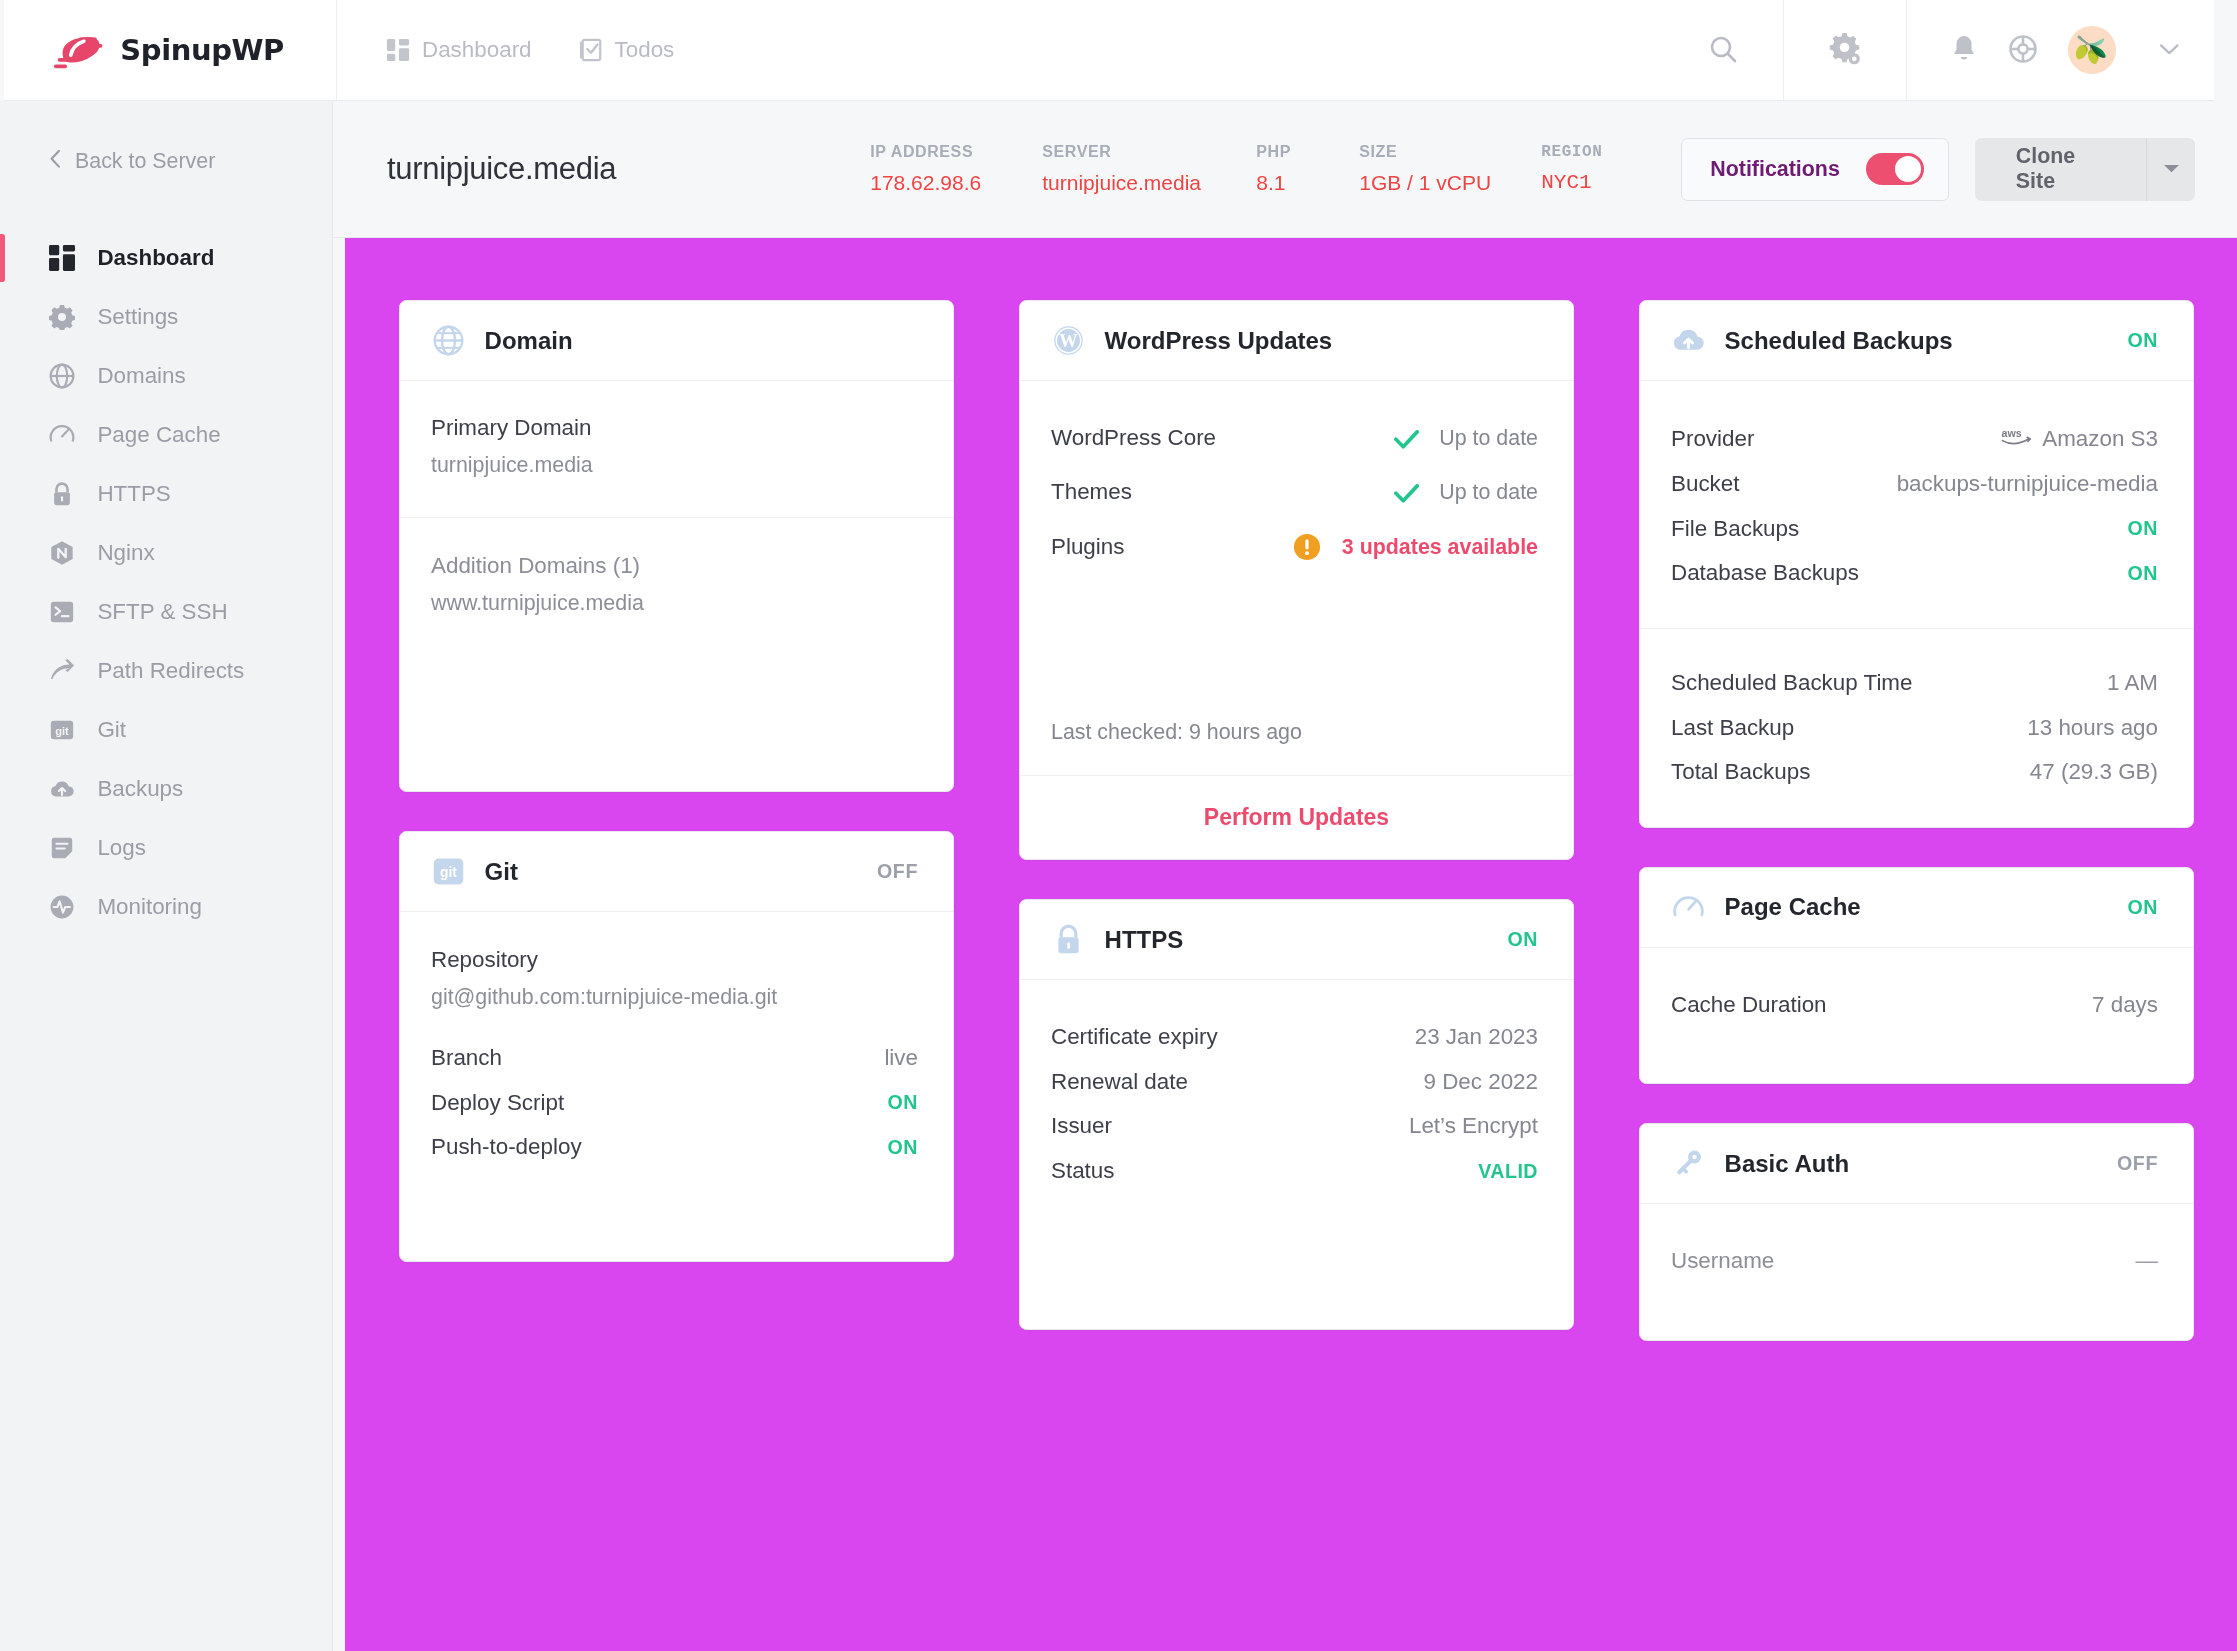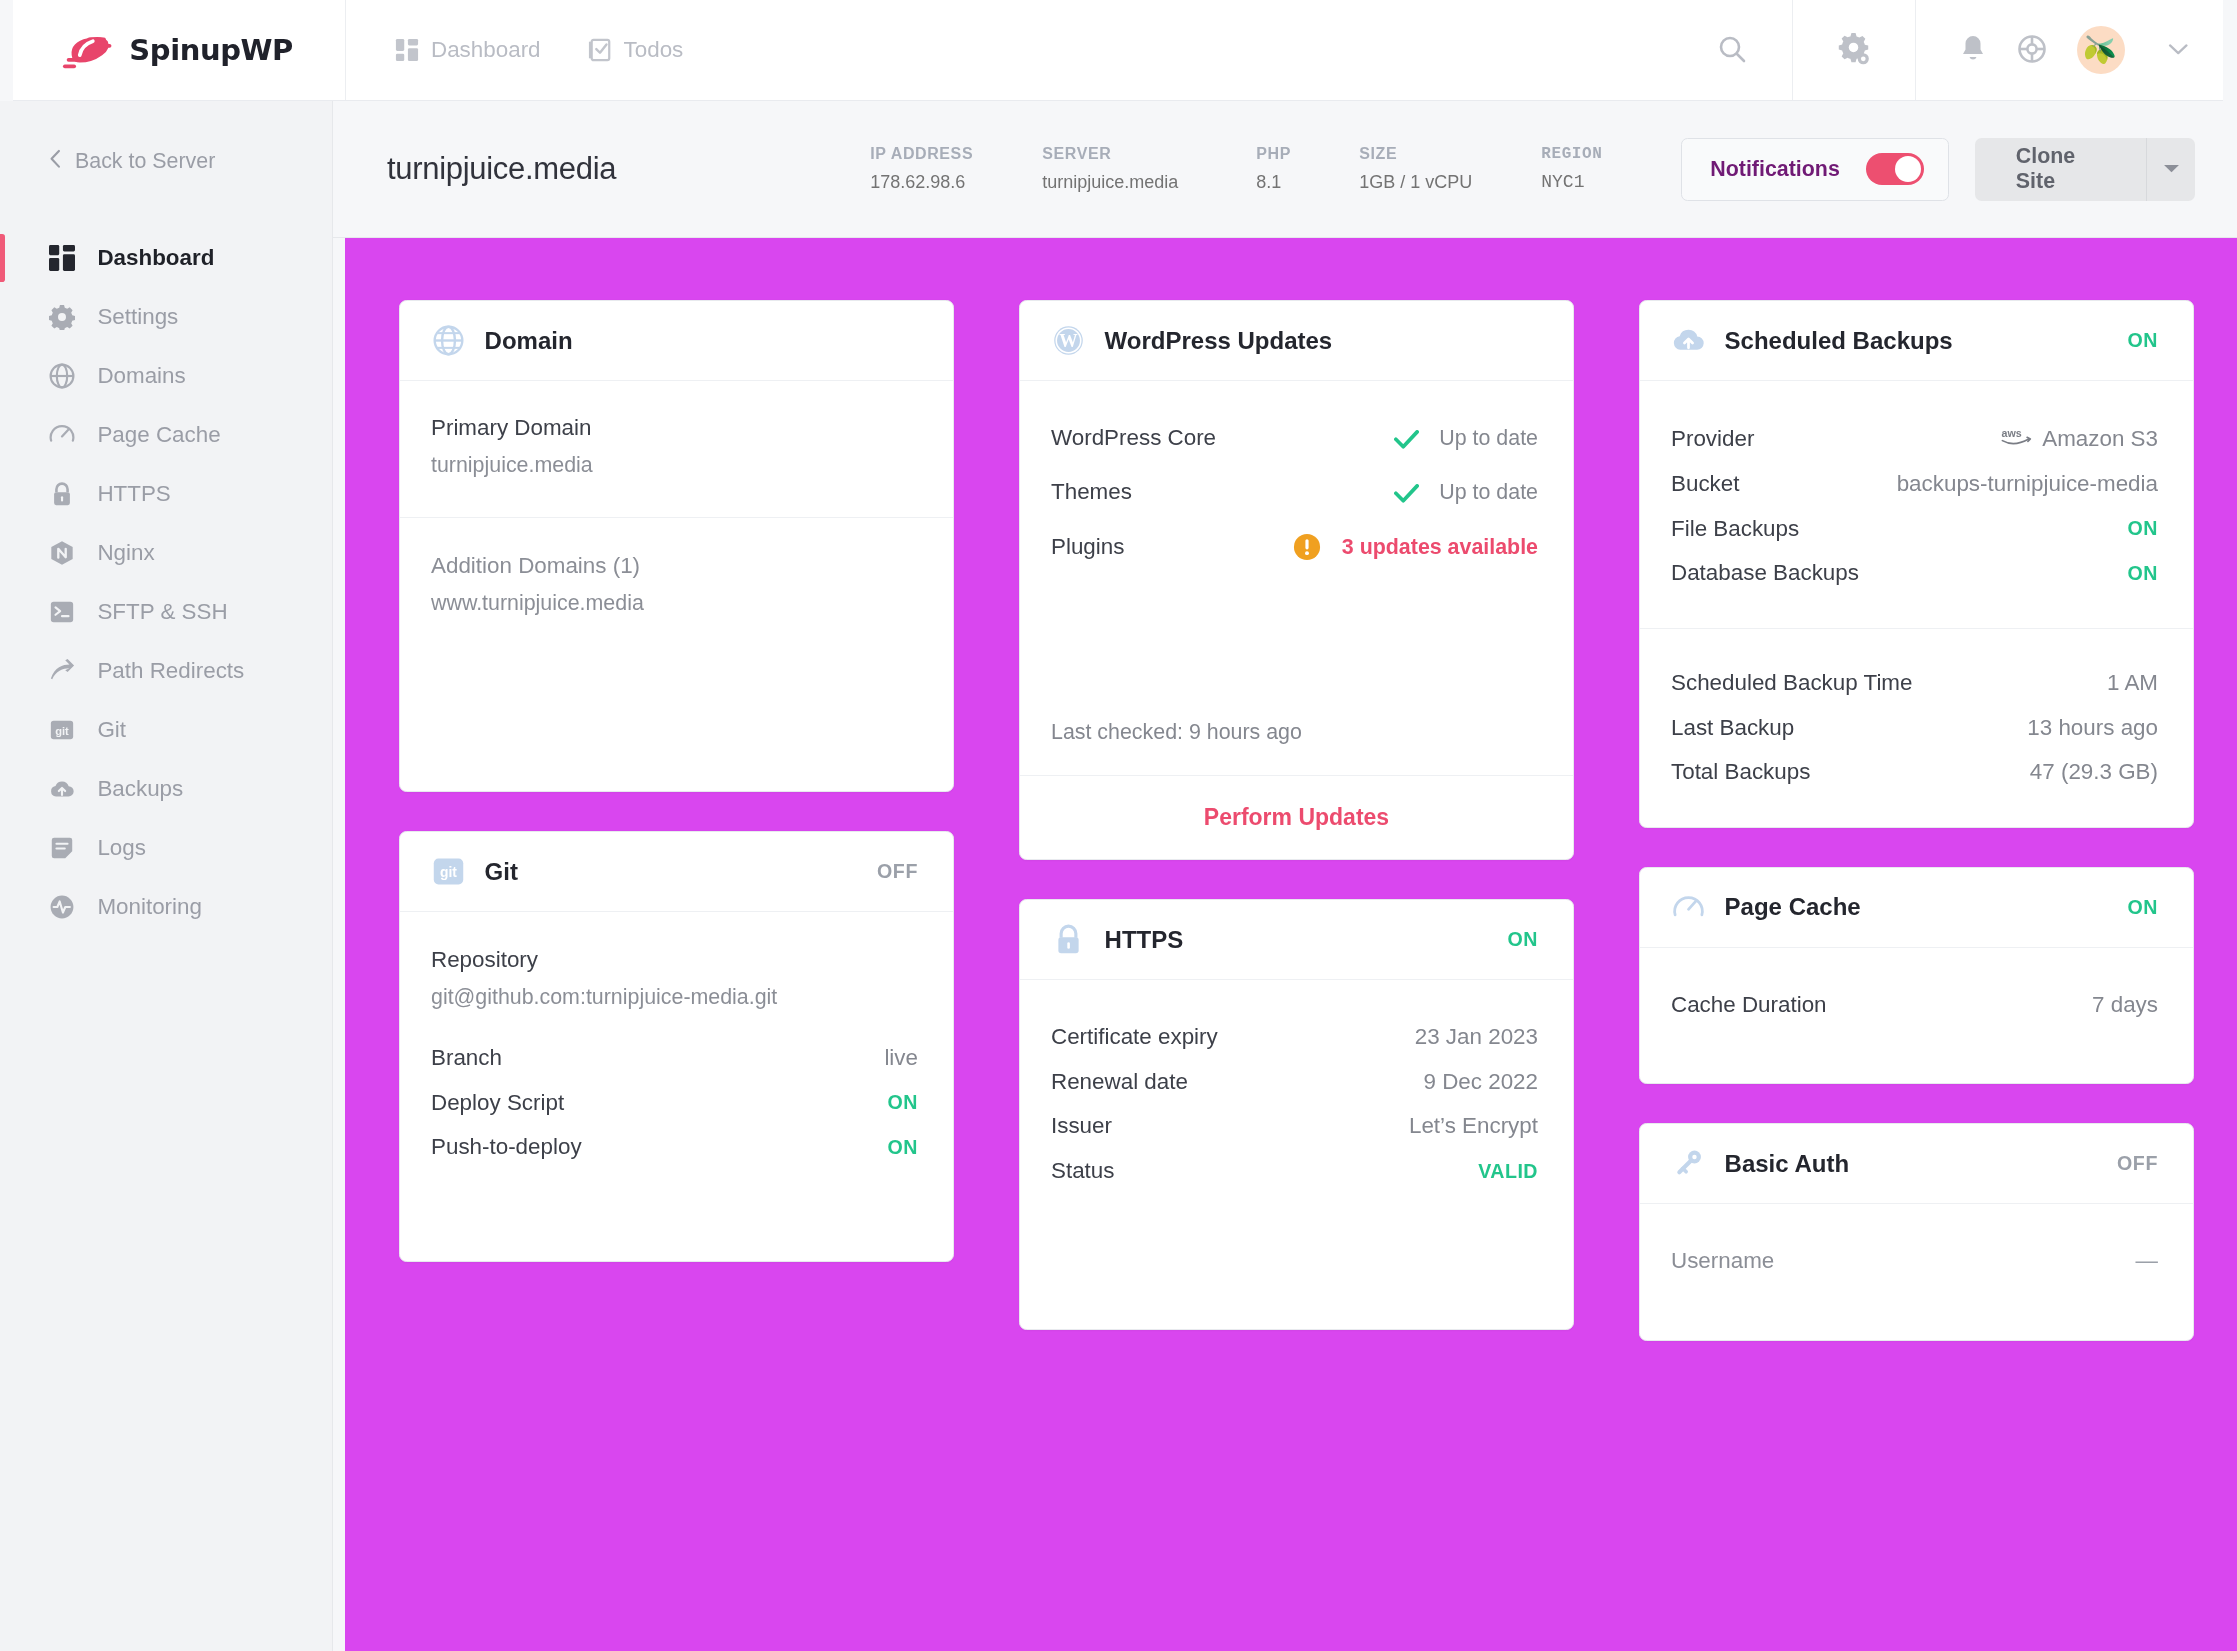--- a/index.html
+++ b/index.html
@@ -5,21 +5,21 @@
   * { box-sizing: border-box; margin: 0; padding: 0; }
   html, body {
     width: 2237px; height: 1652px;
     font-family: "Liberation Sans", sans-serif;
     background: #f6f7f9;
     overflow: hidden;
   }
 
   
   .topbar {
-    position: absolute; top: 0; left: 13px; width: 2210px; height: 101px;
+    position: absolute; top: 0; left: 4px; width: 2210px; height: 101px;
     background: #ffffff; border-bottom: 0.9px solid #e9ebef;
     display: flex; align-items: stretch;
   }
   .brand {
     width: 333px; display: flex; align-items: center; padding-left: 48px;
     border-right: 0.9px solid #eceef1;
   }
   .brand-logo { width: 58px; height: 41px; position: relative; flex: 0 0 auto; }
   .brand-name {
     font-size: 29px; font-weight: bold; color: #20222b; letter-spacing: -0.4px;
@@ -74,21 +74,21 @@
     background: #f6f7f9; border-bottom: 0.9px solid #e6e8eb;
     display: flex; align-items: center; padding: 0 43px 0 54px;
   }
   .site-title { font-size: 31px; color: #31333c; letter-spacing: -0.3px; }
   .meta-group { display: flex; align-items: flex-start; margin-left: 254px; gap: 0; }
   .meta { margin-right: 0; }
   .meta-label {
     font-size: 16px; font-weight: bold; color: #a7adb8;
     letter-spacing: 0.6px; margin-bottom: 9.3px;
   }
-  .meta-value { font-size: 18px; color: #737373; }
+  .meta-value { font-size: 21px; color: #ef4444; }
   .m-ip  { width: 172px; }
   .m-srv { width: 214px; }
   .m-php { width: 103px; }
   .m-size{ width: 182px; }
   .m-reg { width: 140px; font-family: Liberation Mono, monospace; }
 
   .head-actions { margin-left: auto; display: flex; align-items: center; gap: 26px; }
   .notif-box {
     display: flex; align-items: center; gap: 26px;
     height: 63px; padding: 0 24px 0 28px;

